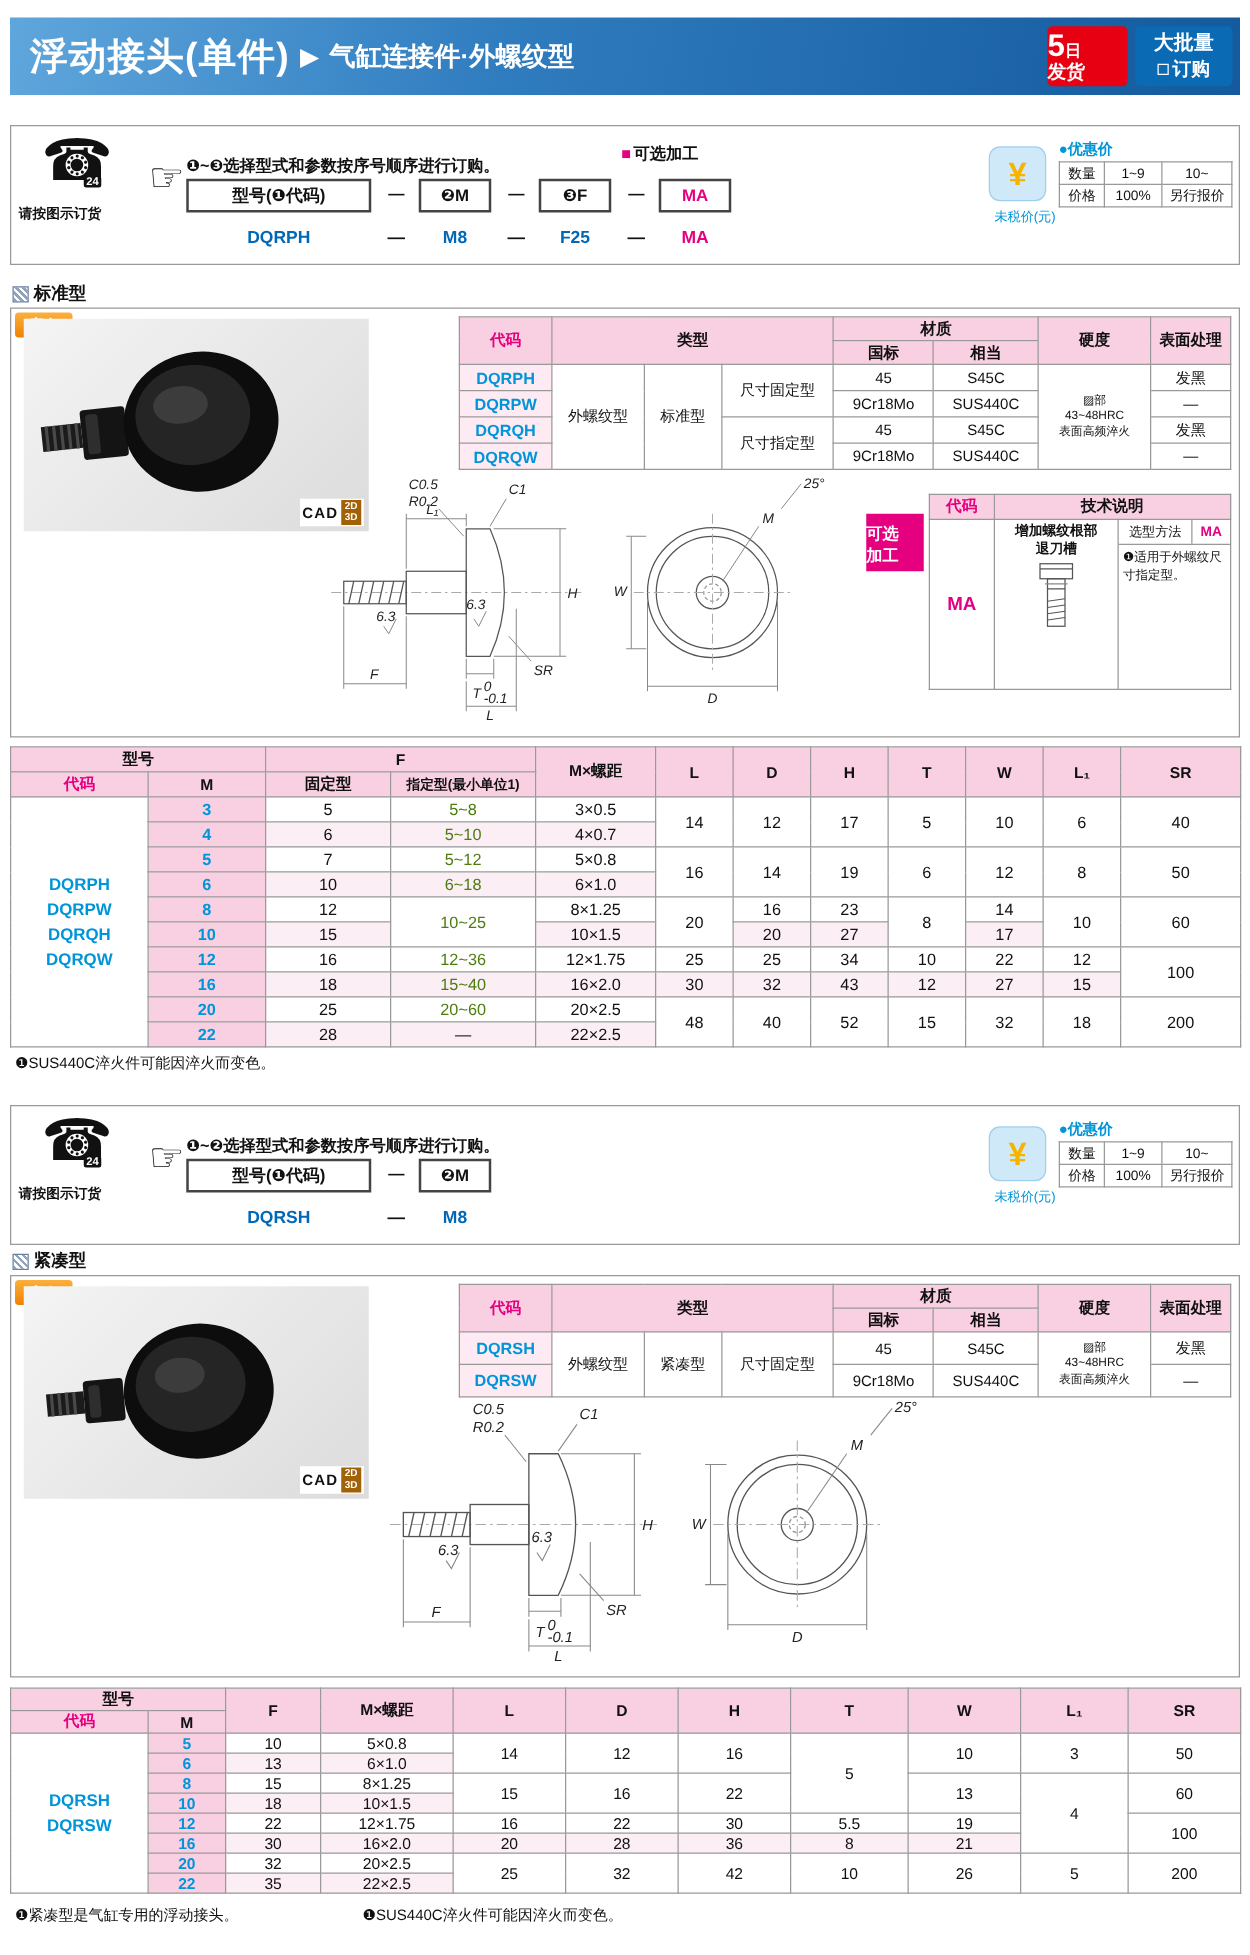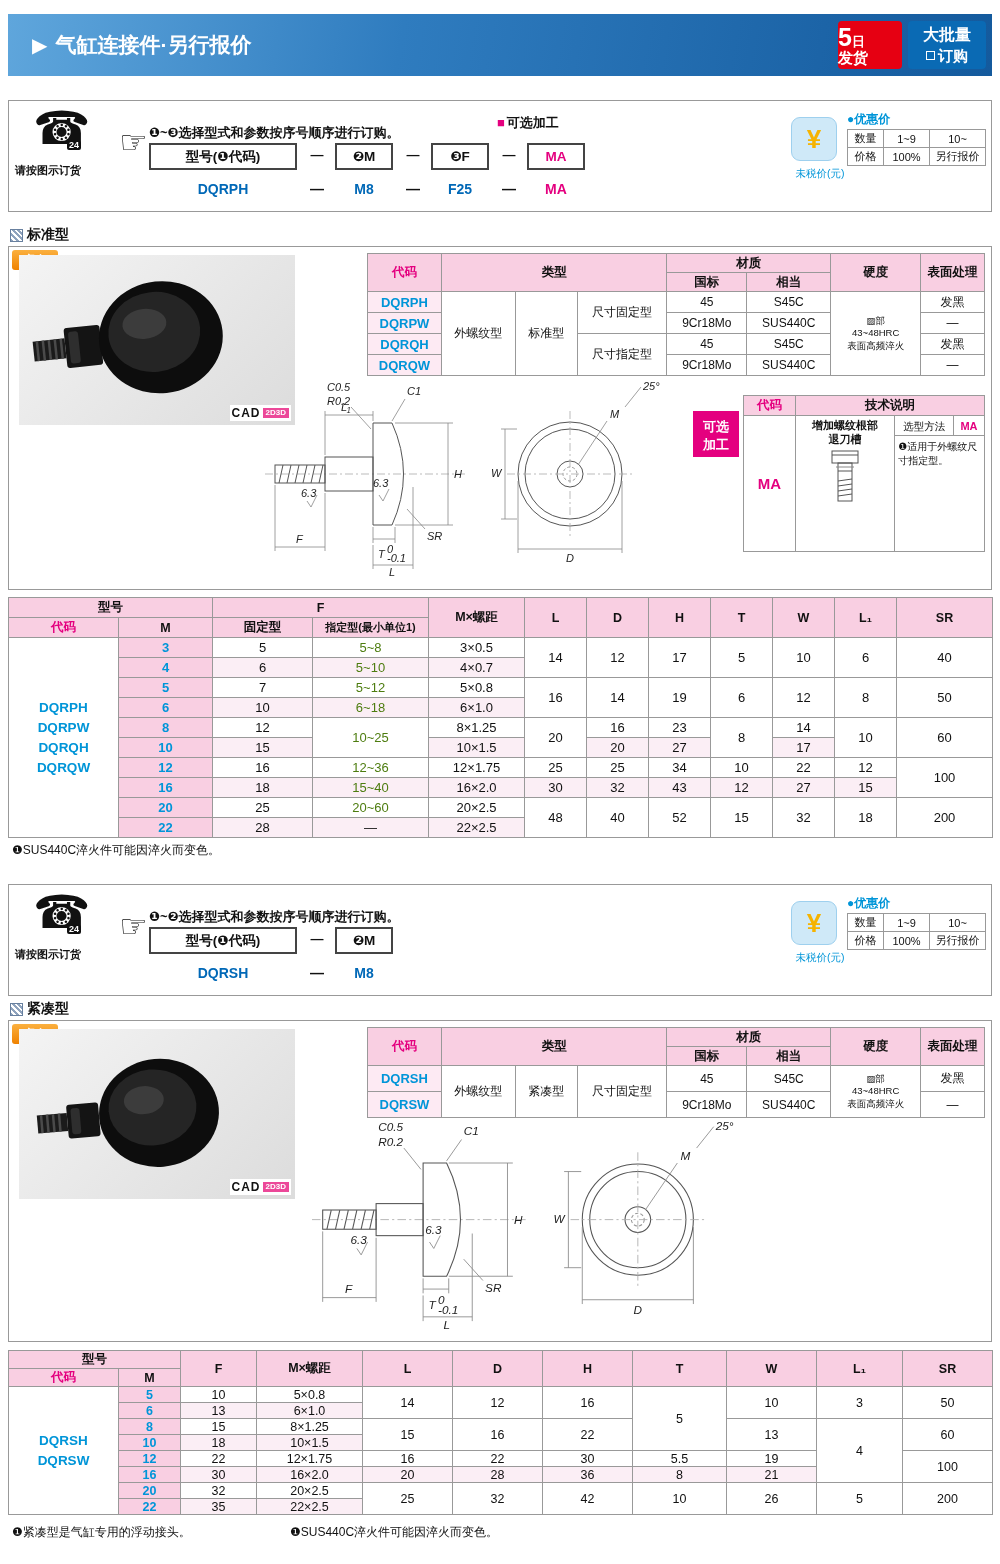--- a/index.html
+++ b/index.html
@@ -57,35 +57,35 @@
 
 
 .mainbox{position:absolute;left:8px;width:984px;border:1px solid #999;background:#fff}
 .stockbadge{position:absolute;left:3px;top:3px;width:46px;height:20px;border-radius:3px;
   background:linear-gradient(180deg,#fbb03f,#ef8200);color:#fff;font-weight:bold;font-size:12px;
   text-align:center;line-height:20px}
 .photo{position:absolute;left:10px;top:8px;width:276px;height:170px;
   background:linear-gradient(135deg,#f4f4f4,#dcdcdc)}
 .cadbadge{position:absolute;right:4px;bottom:4px;display:flex;align-items:center;gap:2px;background:#fff;padding:1px 2px}
 .cadtxt{font-weight:bold;font-size:12px;letter-spacing:1px}
-.cadred{display:flex;flex-direction:row;background:#ec4899;color:#fff;font-size:8px;font-weight:bold;
+.cadred{display:flex;flex-direction:column;background:#a16207;color:#fff;font-size:8px;font-weight:bold;
   line-height:1.1;padding:1px 3px}
 
 
 .spec{position:absolute;left:358px;top:6px;width:618px;font-size:12px;background:#fff}
 .spec th{height:19px}
 .spec td{height:21px;background:#fff}
 .spec2 td{height:26px}
 .codecell{background:#fdeaf3 !important;color:#0095d8;font-weight:bold;font-size:13px}
 .hard{font-size:9.5px;line-height:1.3}
 
 
 .optwrap{position:absolute;left:684px;top:148px;width:296px;height:170px}
 .optbadge{position:absolute;left:0;top:16px;width:46px;height:46px;background:#e4007f;color:#fff;
-  font-size:13px;font-weight:bold;text-align:center;line-height:1.35;padding-top:7px}
+  font-size:13px;font-weight:bold;text-align:left;line-height:1.35;padding-top:7px}
 .opttab{position:absolute;left:50px;top:0;width:242px;background:#fff;font-size:11px}
 .opttab th{height:20px}
 .optma{color:#e4007f;font-weight:bold;font-size:15px}
 .optdesc{vertical-align:top;padding-top:3px}
 .optdesc-t{font-weight:bold;font-size:11px;line-height:1.25}
 .optright{vertical-align:top;padding:0}
 .method{display:flex;border-bottom:1px solid #999;height:20px;line-height:20px}
 .mlabel{flex:1;border-right:1px solid #999;font-size:10.5px}
 .mval{width:30px;color:#e4007f;font-weight:bold}
 .optnote{padding:4px 3px;font-size:10px;text-align:left;line-height:1.35}
@@ -106,22 +106,23 @@
 .smallth{font-size:11px}
 .dtab2 th{height:17px}
 .dtab2 td{height:16px;font-size:12.5px}
 
 .notetext{position:absolute;font-size:12px}
 </style>
 </head>
 <body>
 
 <div class="banner">
+  <span class="btitle">浮动接头(单件)</span>
   <span class="barrow">▶</span>
-  <span class="bsub">气缸连接件·另行报价</span>
+  <span class="bsub">气缸连接件·外螺纹型</span>
   <div class="badge-red">
     <div><span class="br-big">5</span><span class="br-small">日</span></div>
     <div class="br-bot">发货</div>
   </div>
   <div class="badge-blue">
     <div>大批量</div>
     <div class="bb-bot">
         <span class="mini-box"></span>
         <span>订购</span>
       </div>

